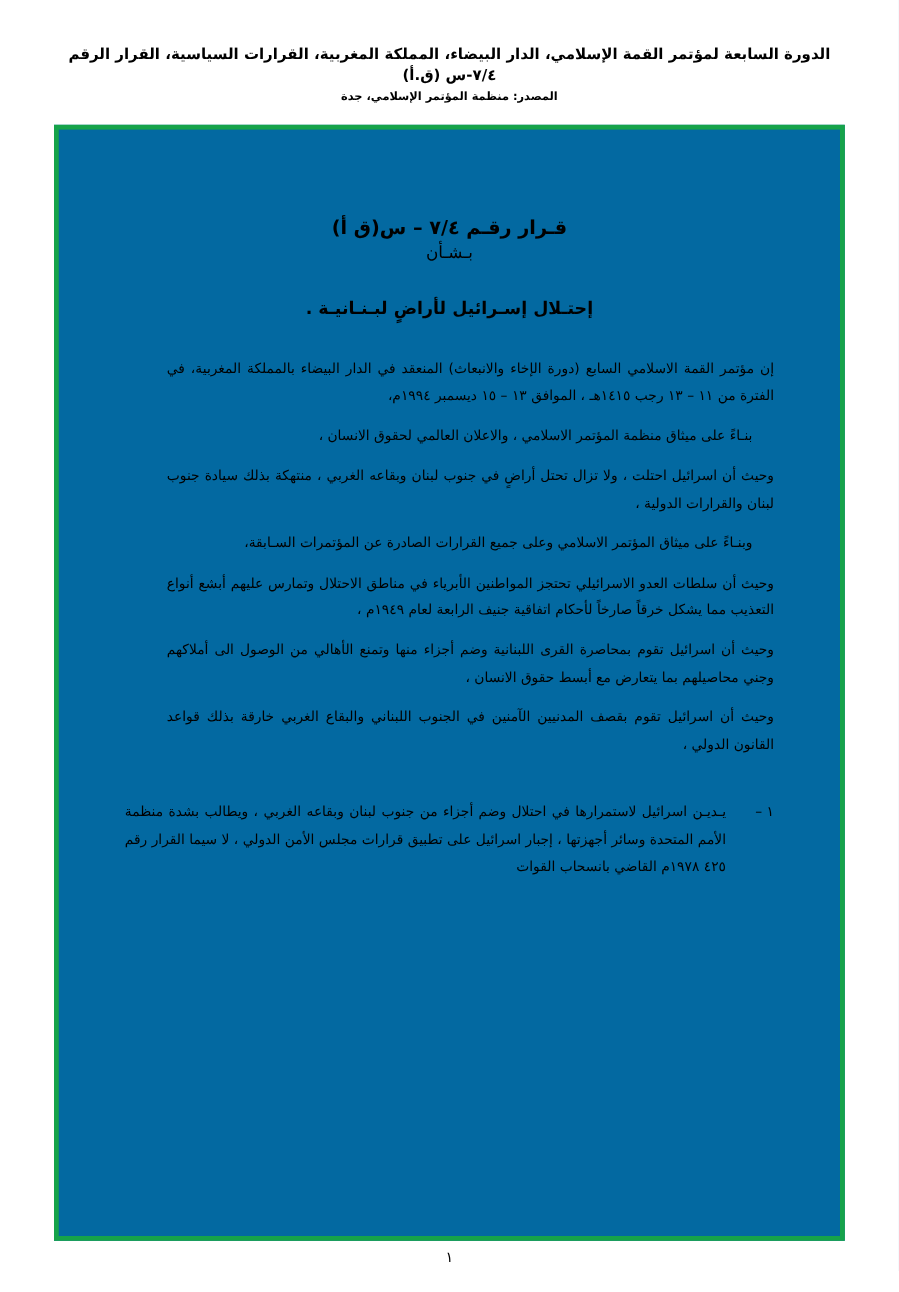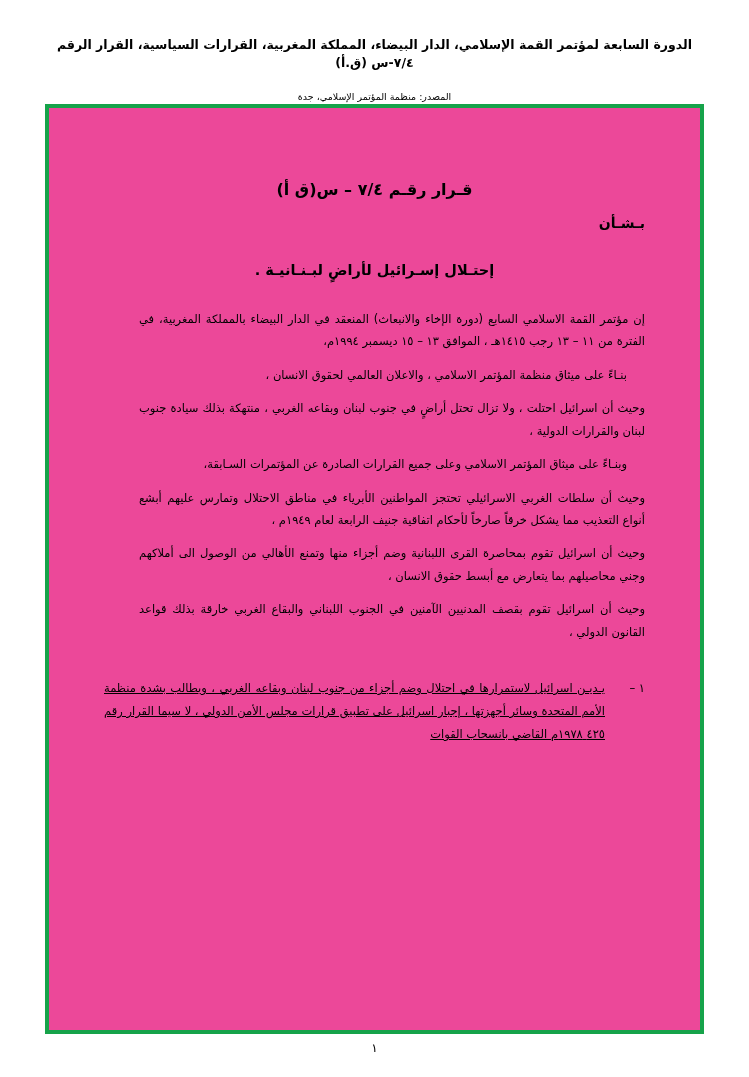--- a/index.html
+++ b/index.html
@@ -32,55 +32,56 @@
   }
   .doc-header .title-line {
     font-size: 12.5px;
     font-weight: bold;
     letter-spacing: 0px;
     line-height: 1.4;
     padding: 0 55px;
   }
   .doc-header .source-line {
     font-size: 9.5px;
-    font-weight: normal;
-    margin-top: 20px;
+    font-weight: bold;
+    margin-top: 4px;
   }
   .frame {
     position: absolute;
     top: 104px;
     left: 45px;
     width: 659px;
     height: 930px;
     border: 4px solid #16a34a;
     box-sizing: border-box;
-    background: #ec4899;
+    background: #0369a1;
   }
   .frame-inner {
     position: absolute;
     top: 0;
     left: 0;
     right: 0;
     bottom: 0;
     padding: 58px 55px 20px 55px;
     box-sizing: border-box;
     direction: rtl;
   }
   .res-title {
     text-align: center;
     font-size: 16px;
     font-weight: bold;
     letter-spacing: 1px;
     margin-top: 14px;
   }
   .res-sub1 {
+    text-align: center;
     font-size: 14px;
-    font-weight: bold;
+    font-weight: normal;
     letter-spacing: 2px;
-    margin-top: 16px;
+    margin-top: 4px;
   }
   .res-sub2 {
     text-align: center;
     font-size: 14.5px;
     font-weight: bold;
     letter-spacing: 1px;
     margin-top: 31px;
   }
   .body-block {
     margin-top: 30px;
@@ -116,21 +117,20 @@
   .item-num {
     flex: 0 0 auto;
     width: 34px;
     text-align: right;
     padding-left: 6px;
     white-space: nowrap;
   }
   .item-text {
     flex: 1 1 auto;
     text-align: justify;
-    text-decoration: underline;
   }
   .page-number {
     position: absolute;
     bottom: 22px;
     left: 0;
     right: 0;
     text-align: center;
     font-size: 12px;
   }
 </style>
@@ -149,21 +149,21 @@
 
       <div class="res-title">قـرار رقـم ٧/٤ – س(ق أ)</div>
       <div class="res-sub1">بـشـأن</div>
       <div class="res-sub2">إحتـلال إسـرائيل لأراضٍ لبـنـانيـة .</div>
 
       <div class="body-block">
         <p class="para small-gap">إن مؤتمر القمة الاسلامي السابع (دورة الإخاء والانبعاث) المنعقد في الدار البيضاء بالمملكة المغربية، في الفترة من ١١ – ١٣ رجب ١٤١٥هـ ، الموافق ١٣ – ١٥ ديسمبر ١٩٩٤م،</p>
         <p class="para indented">بنـاءً على ميثاق منظمة المؤتمر الاسلامي ، والاعلان العالمي لحقوق الانسان ،</p>
         <p class="para small-gap">وحيث أن اسرائيل احتلت ، ولا تزال تحتل أراضٍ في جنوب لبنان وبقاعه الغربي ، منتهكة بذلك سيادة جنوب لبنان والقرارات الدولية ،</p>
         <p class="para indented small-gap">وبنـاءً على ميثاق المؤتمر الاسلامي وعلى جميع القرارات الصادرة عن المؤتمرات السـابقة،</p>
-        <p class="para">وحيث أن سلطات الغربي الاسرائيلي تحتجز المواطنين الأبرياء في مناطق الاحتلال وتمارس عليهم أبشع أنواع التعذيب مما يشكل خرقاً صارخاً لأحكام اتفاقية جنيف الرابعة لعام ١٩٤٩م ،</p>
+        <p class="para">وحيث أن سلطات العدو الاسرائيلي تحتجز المواطنين الأبرياء في مناطق الاحتلال وتمارس عليهم أبشع أنواع التعذيب مما يشكل خرقاً صارخاً لأحكام اتفاقية جنيف الرابعة لعام ١٩٤٩م ،</p>
         <p class="para">وحيث أن اسرائيل تقوم بمحاصرة القرى اللبنانية وضم أجزاء منها وتمنع الأهالي من الوصول الى أملاكهم وجني محاصيلهم بما يتعارض مع أبسط حقوق الانسان ،</p>
         <p class="para">وحيث أن اسرائيل تقوم بقصف المدنيين الآمنين في الجنوب اللبناني والبقاع الغربي خارقة بذلك قواعد القانون الدولي ،</p>
       </div>
 
       <div class="items">
         <div class="item">
           <div class="item-num">١ –</div>
           <div class="item-text">يـديـن اسرائيل لاستمرارها في احتلال وضم أجزاء من جنوب لبنان وبقاعه الغربي ، ويطالب بشدة منظمة الأمم المتحدة وسائر أجهزتها ، إجبار اسرائيل على تطبيق قرارات مجلس الأمن الدولي ، لا سيما القرار رقم ٤٢٥ ١٩٧٨م القاضي بانسحاب القوات</div>
         </div>
       </div>

